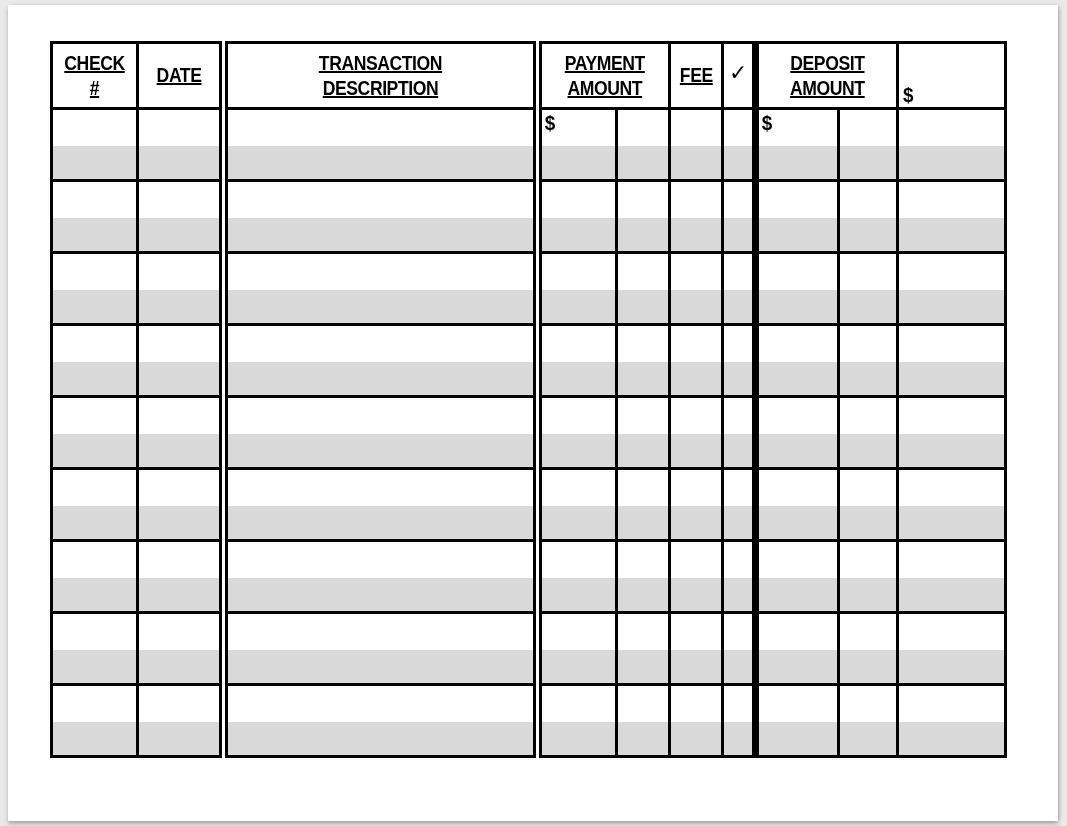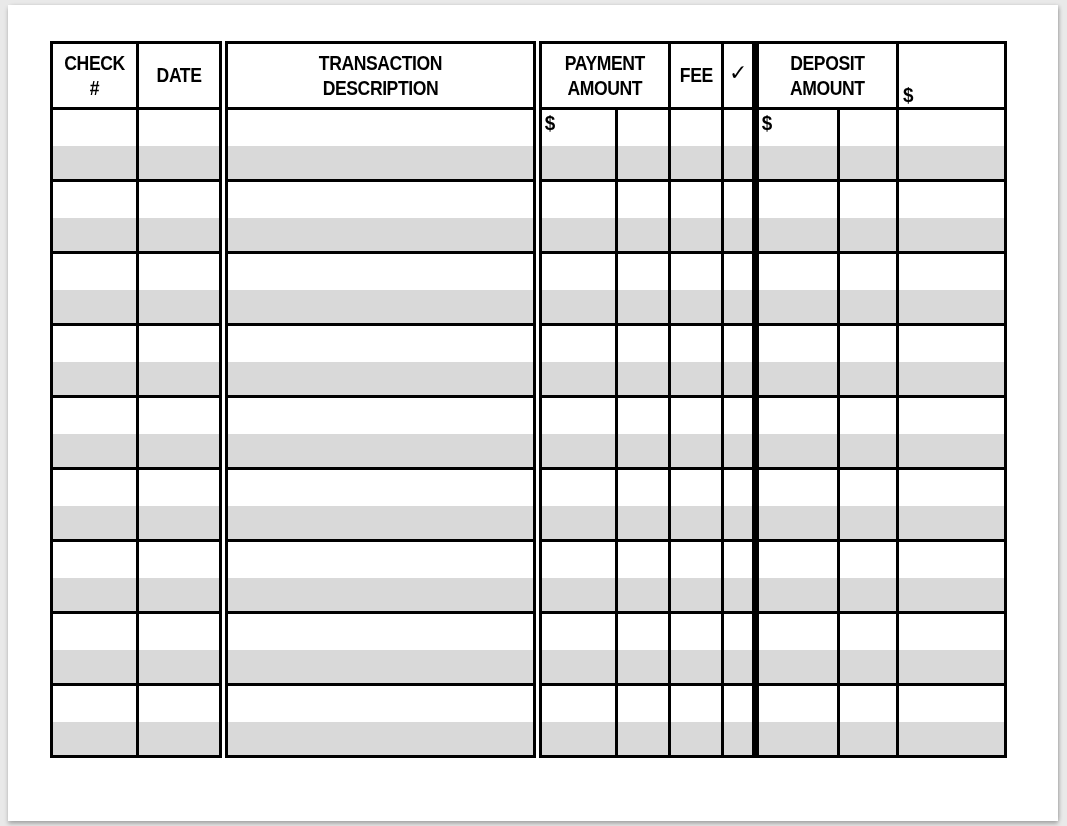--- a/index.html
+++ b/index.html
@@ -36,21 +36,21 @@
   .register th, .register td {
     border: 3px solid var(--border-color);
     padding: 0;
     overflow: hidden;
   }
   
   .register .b-double { border-right: 9px double var(--border-color); }
   
   .register .b-thick  { border-right: 7px solid var(--border-color); }
 
-  .register thead tr { height: 66px; }
+  .register thead tr { height: 66px; text-decoration: underline; }
   .register th {
     font-weight: bold;
     text-align: center;
     vertical-align: middle;
     border-bottom: 3px solid var(--border-color);
   }
   .hline {
     display: block;
     font-size: 20px;
     line-height: 25px;

